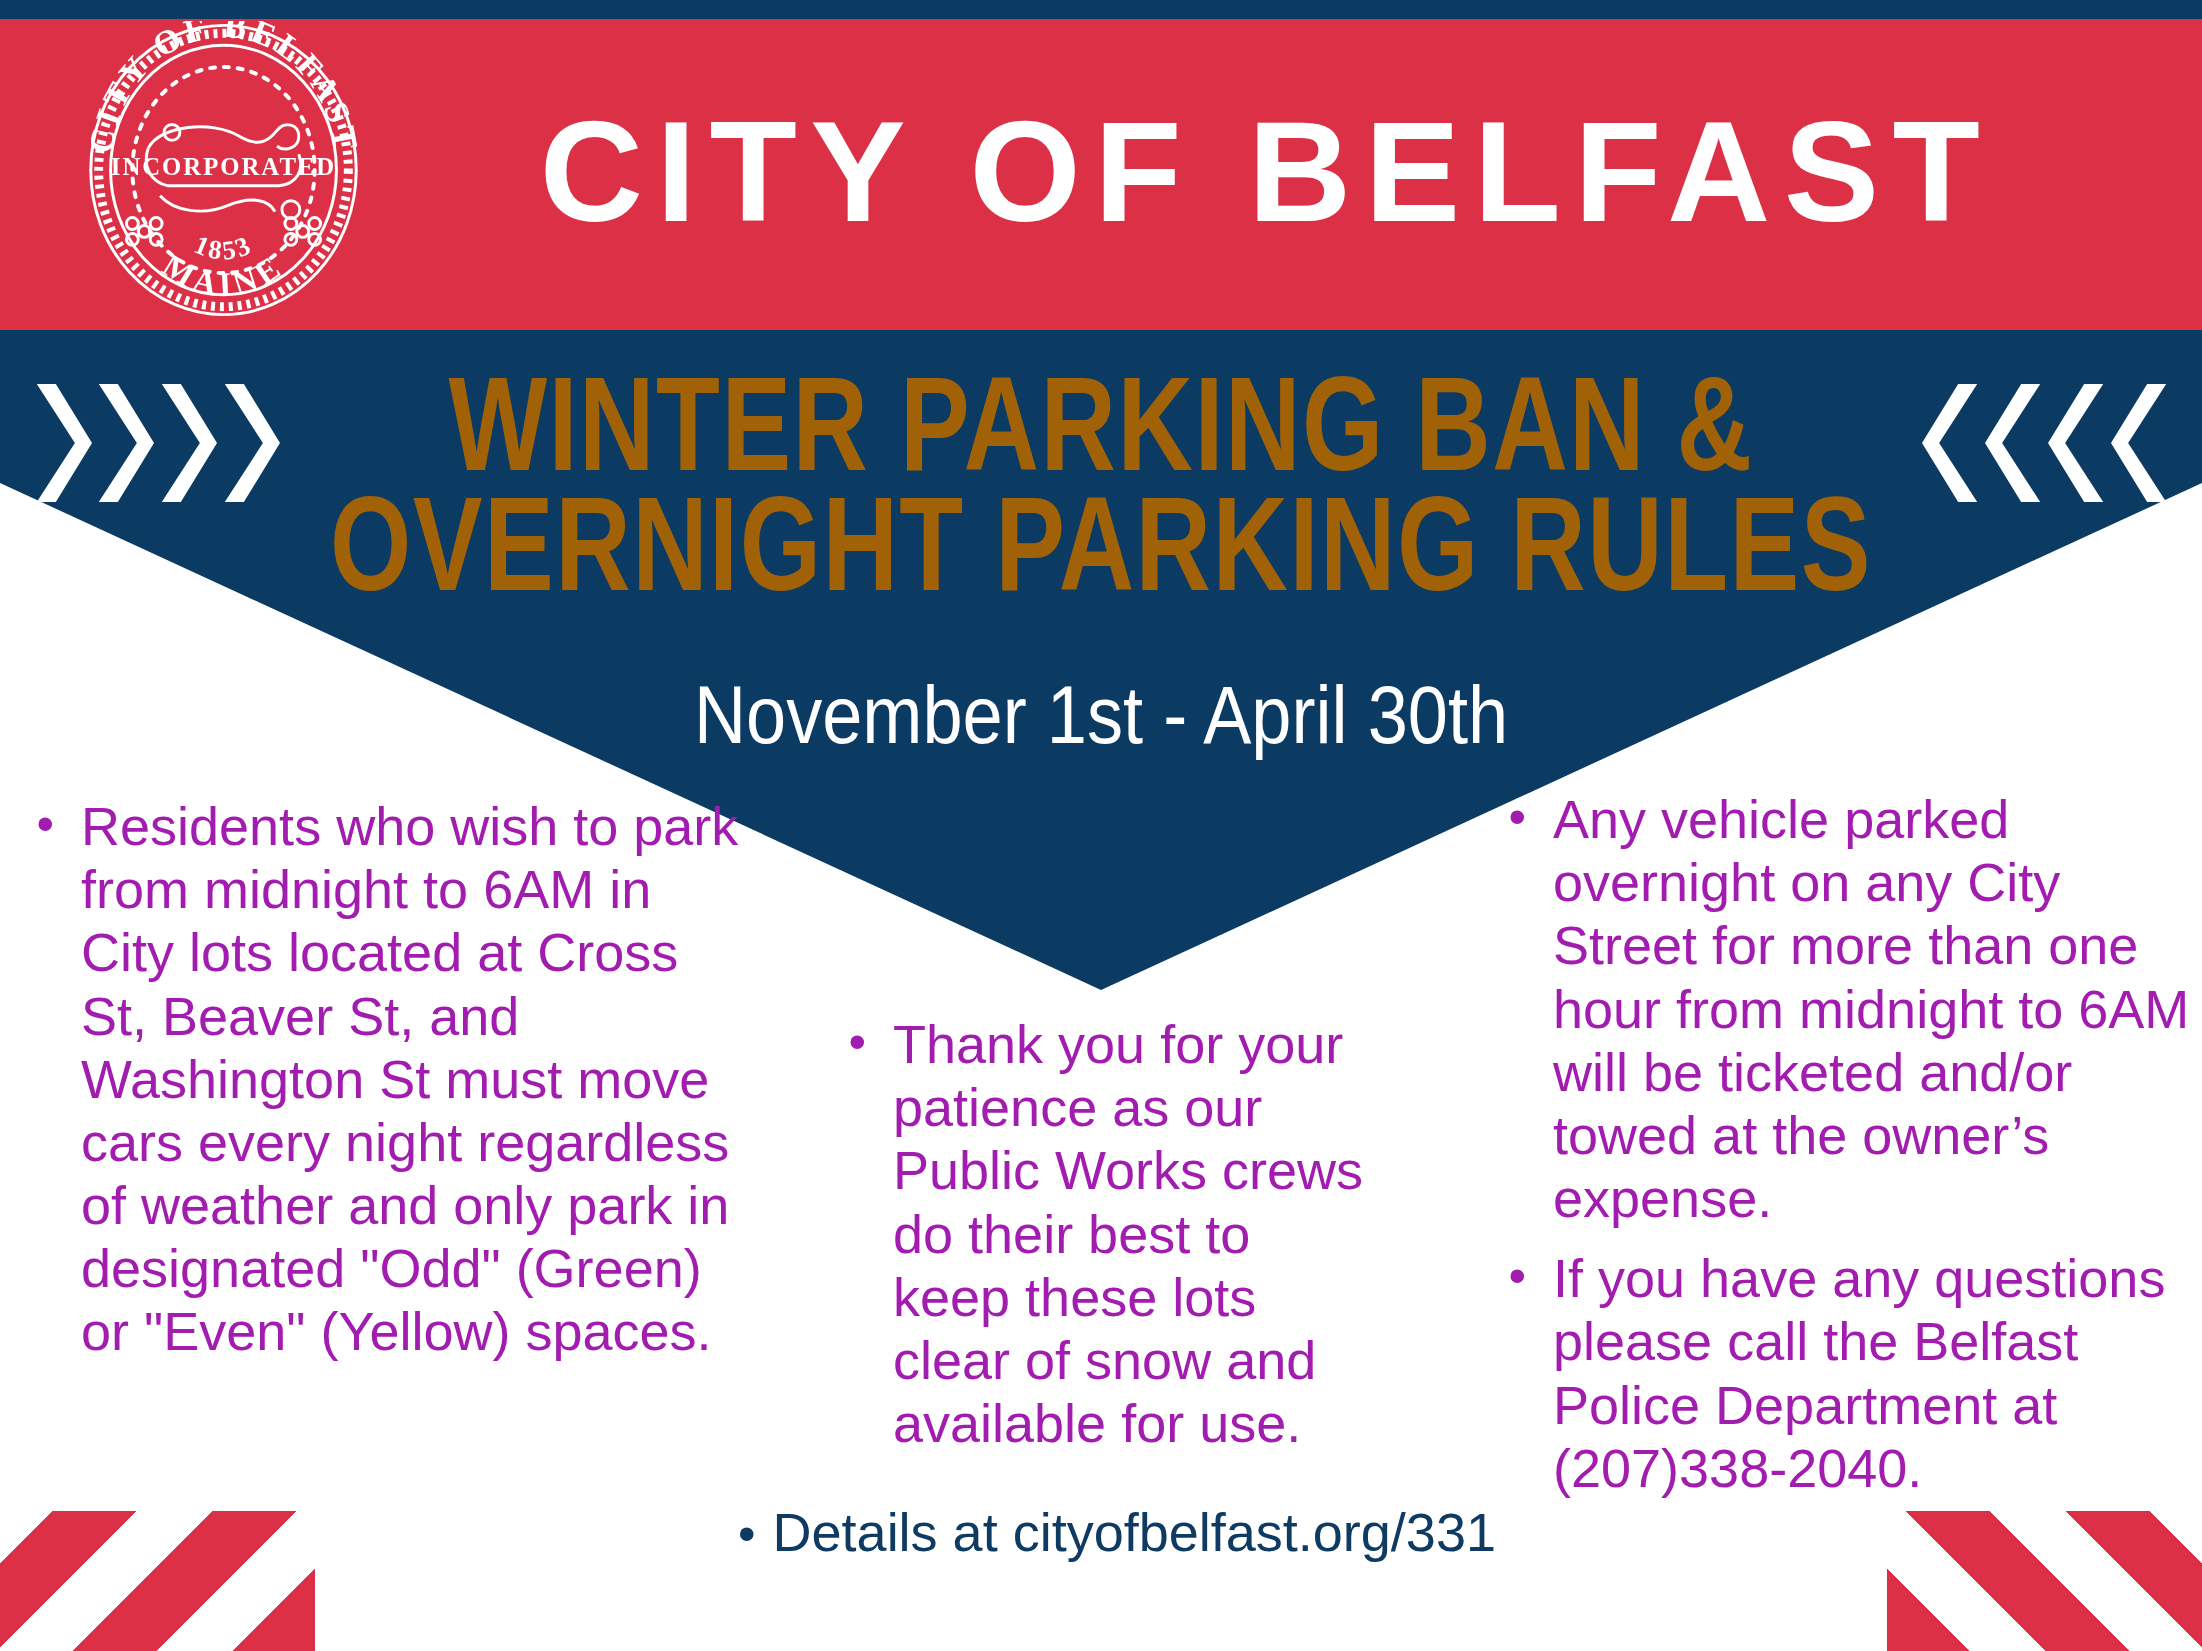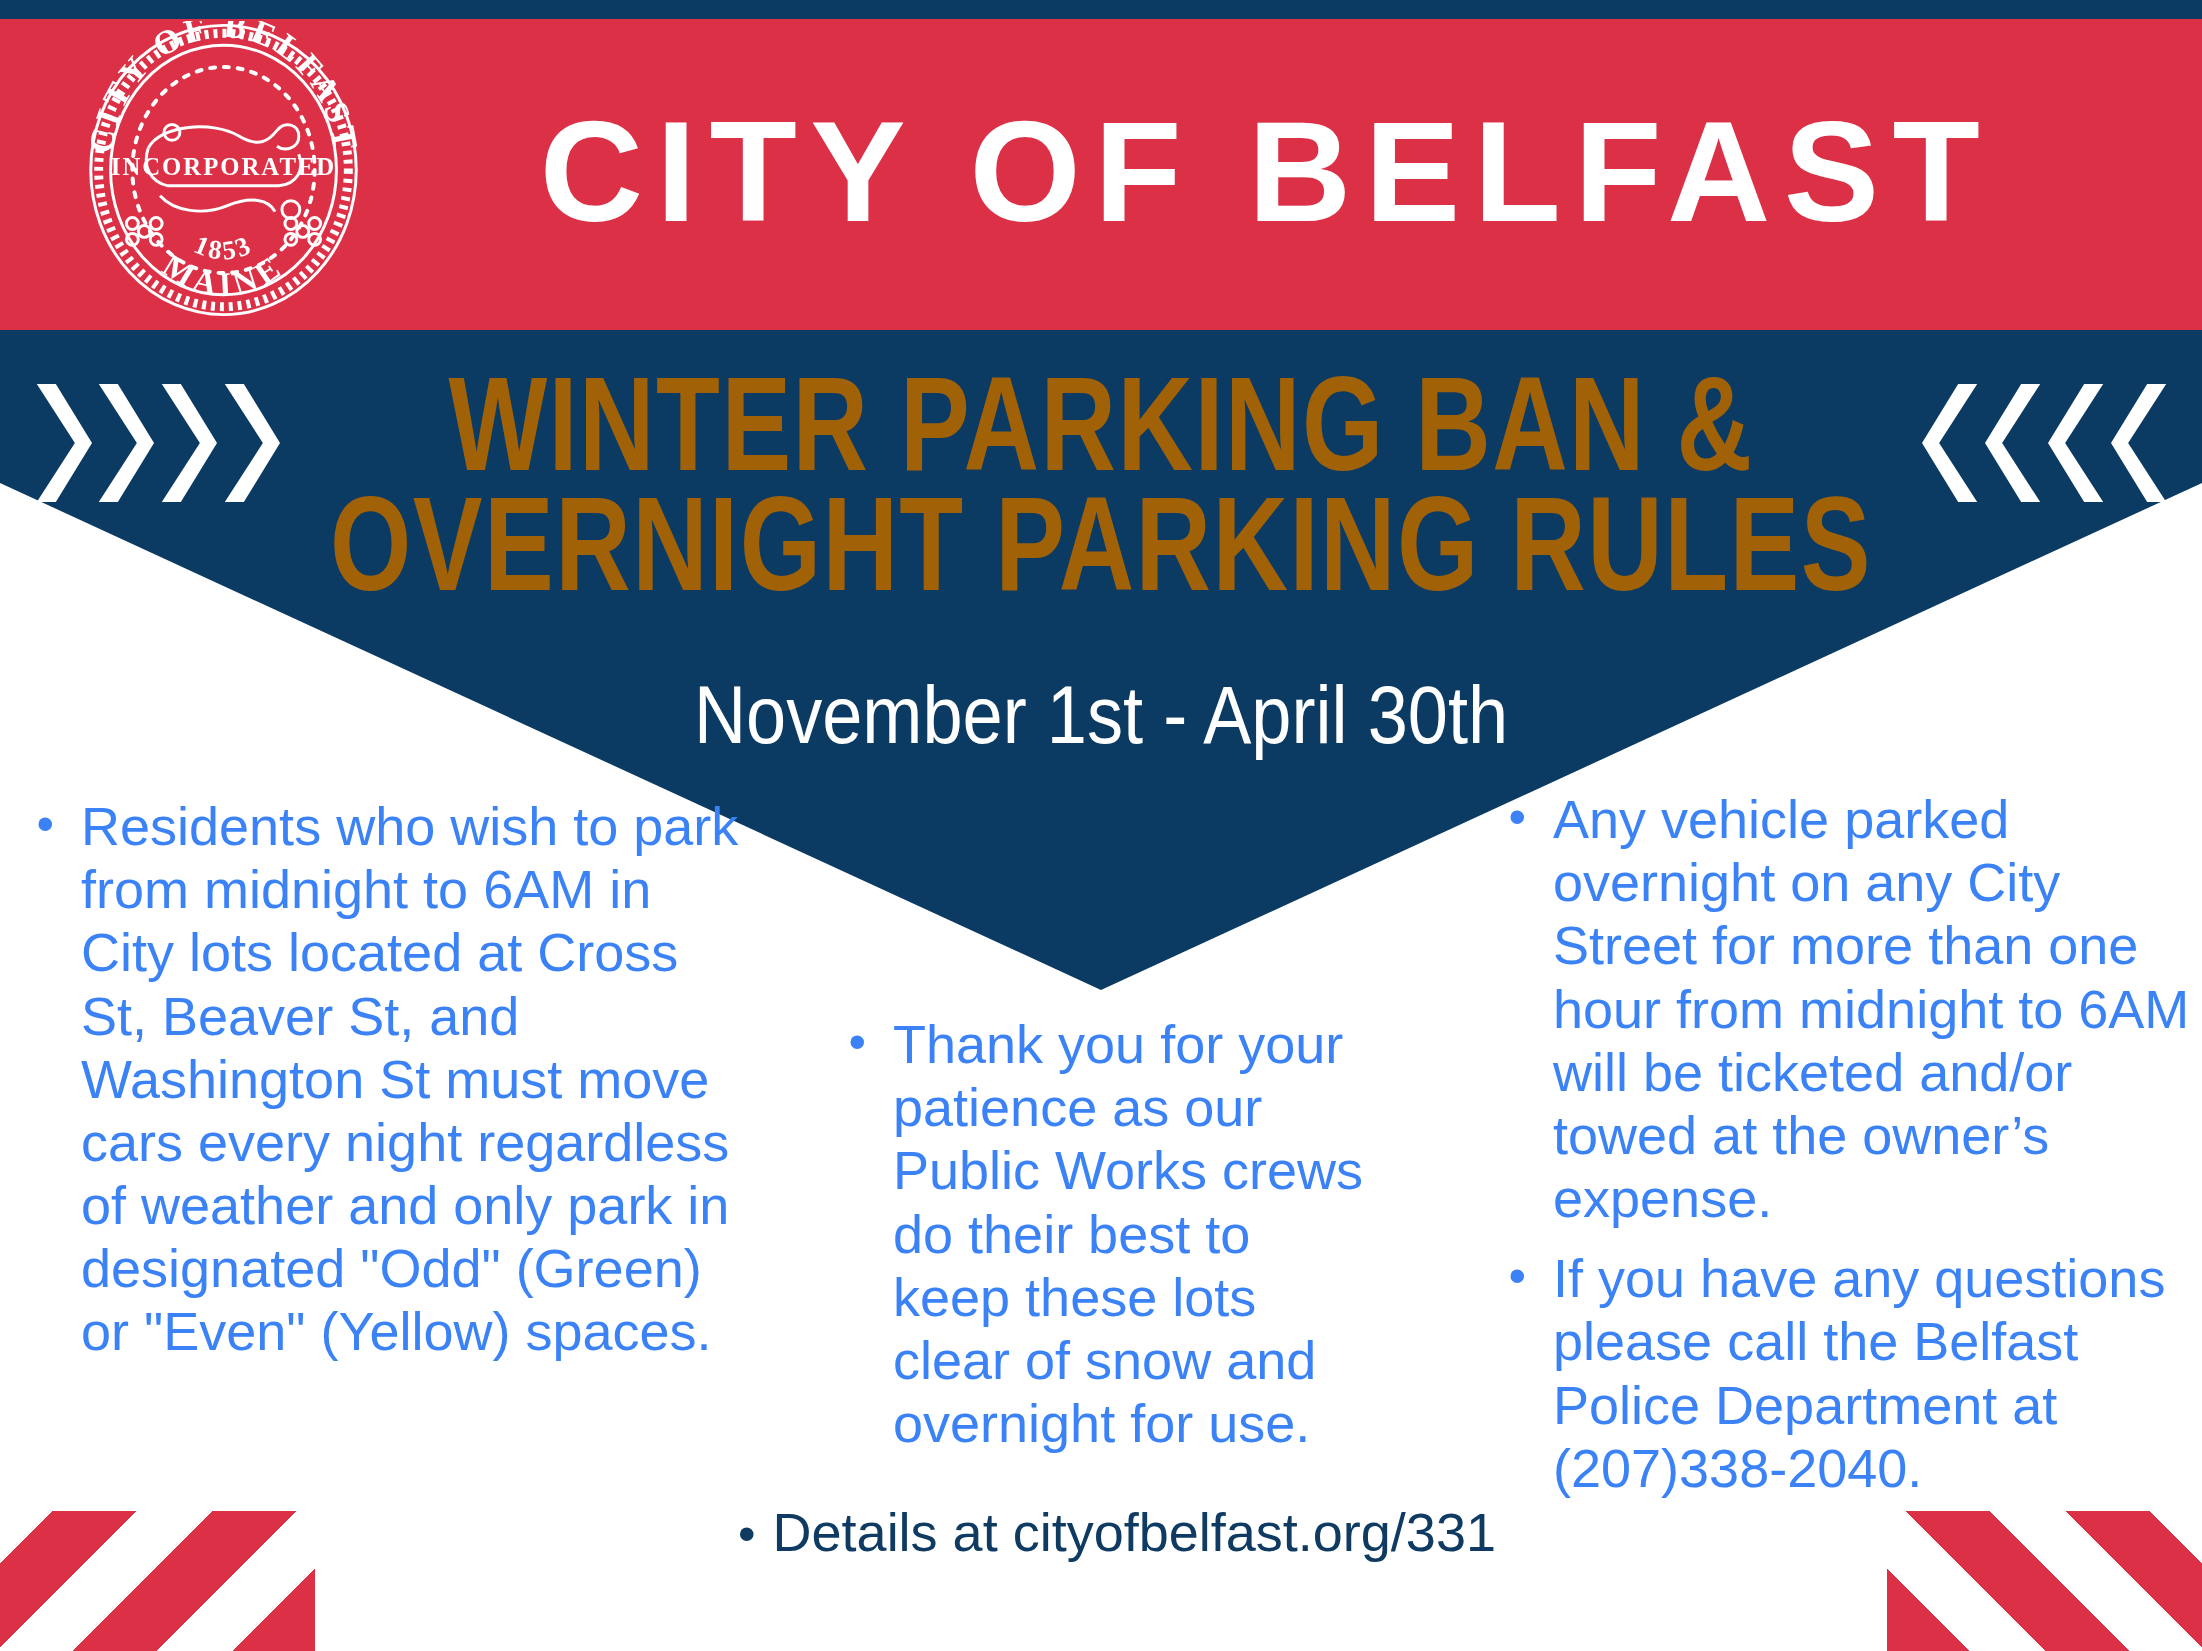--- a/index.html
+++ b/index.html
@@ -111,21 +111,21 @@
   .chev-left{ left:32.5px; }
   .chev-right{ right:32.5px; }
   .chev{
     width:59px; height:126px;
   }
   .chev svg{ display:block; width:100%; height:100%; }
 
   
   .col{
     position:absolute;
-    color:#3b82f6;
+    color:#a21caf;
     font-family:"Liberation Sans Narrow","Liberation Sans", sans-serif;
   }
   .col ul{ list-style:none; }
   .col li{
     position:relative;
     padding-left:52px;
     margin-bottom:17px;
   }
   .col li::before{
     content:"•";
@@ -308,21 +308,21 @@
     <ul>
       <li>
         <span class="txt">Residents who wish to park from midnight to 6AM in City lots located at Cross St, Beaver St, and Washington St must move cars every night regardless of weather and only park in designated "Odd" (Green) or "Even" (Yellow) spaces.</span>
       </li>
     </ul>
   </div>
 
   <div class="col col-mid">
     <ul>
       <li>
-        <span class="txt">Thank you for your patience as our Public Works crews do their best to keep these lots clear of snow and overnight for use.</span>
+        <span class="txt">Thank you for your patience as our Public Works crews do their best to keep these lots clear of snow and available for use.</span>
       </li>
     </ul>
   </div>
 
   <div class="col col-right">
     <ul>
       <li>
         <span class="txt">Any vehicle parked overnight on any City Street for more than one hour from midnight to 6AM will be ticketed and/or towed at the owner’s expense.</span>
       </li>
       <li>

